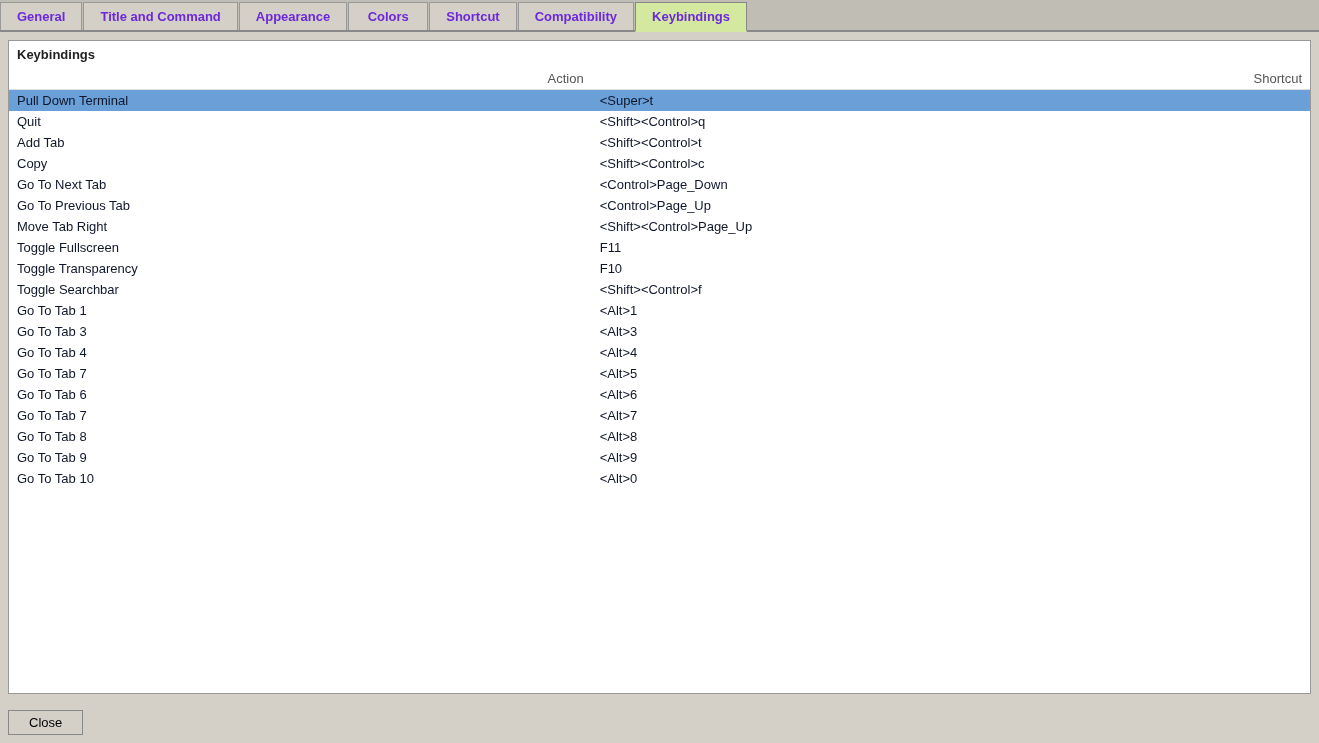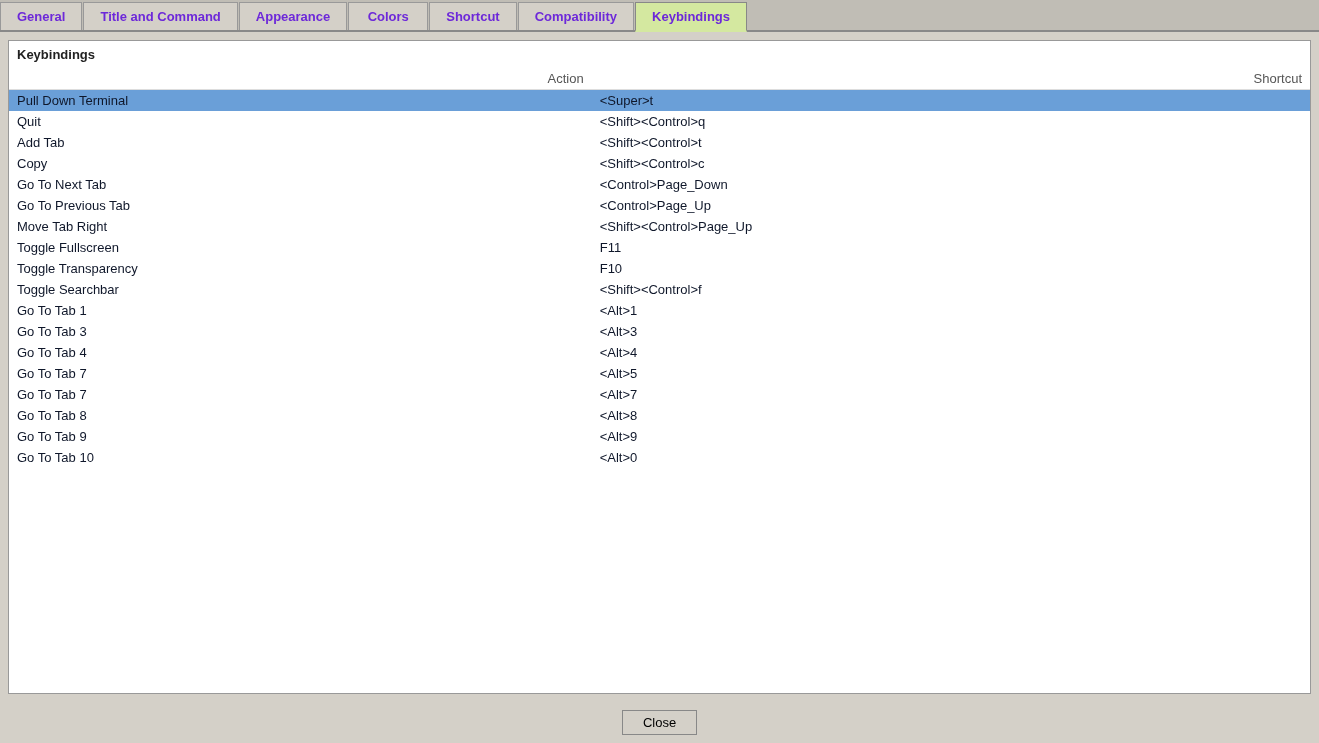--- a/index.html
+++ b/index.html
@@ -98,21 +98,21 @@
       color: #0f172a;
     }
 
     tbody tr.selected td {
       background: #6a9fd8;
       color: #0f172a;
     }
 
     .footer {
       display: flex;
-      justify-content: center;
+      justify-content: flex-start;
       padding: 8px 8px 8px 8px;
       background: #d4d0c8;
     }
 
     .close-btn {
       padding: 4px 20px;
       background: #d4d0c8;
       border: 1px solid #888;
       font-size: 13px;
       cursor: pointer;
@@ -194,20 +194,24 @@
             </tr>
             <tr>
               <td>Go To Tab 4</td>
               <td>&lt;Alt&gt;4</td>
             </tr>
             <tr>
               <td>Go To Tab 7</td>
               <td>&lt;Alt&gt;5</td>
             </tr>
             <tr>
+              <td>Go To Tab 6</td>
+              <td>&lt;Alt&gt;6</td>
+            </tr>
+            <tr>
               <td>Go To Tab 7</td>
               <td>&lt;Alt&gt;7</td>
             </tr>
             <tr>
               <td>Go To Tab 8</td>
               <td>&lt;Alt&gt;8</td>
             </tr>
             <tr>
               <td>Go To Tab 9</td>
               <td>&lt;Alt&gt;9</td>

